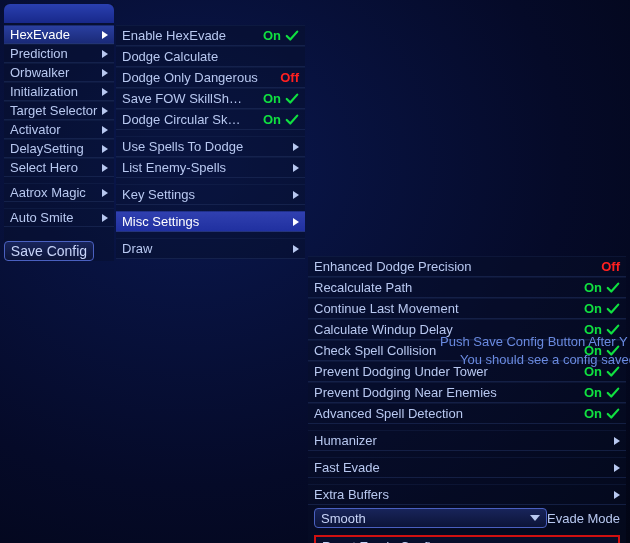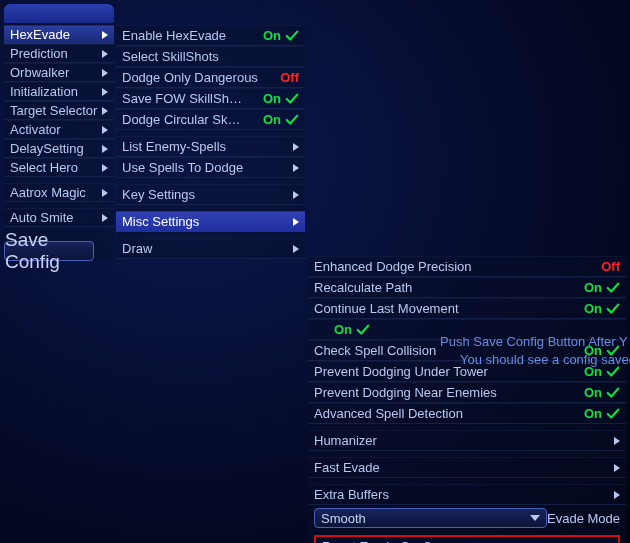--- a/index.html
+++ b/index.html
@@ -63,21 +63,21 @@
 
   .save-btn {
     margin-top: 8px;
     width: 90px;
     height: 20px;
     border: 1px solid #4a60c0;
     border-radius: 4px;
     background: linear-gradient(to bottom, #18245a, #0c1438);
     color: #c8d4f8;
     display: flex; align-items: center; justify-content: center;
-    font-size: 19px;
+    font-size: 14px;
     cursor: pointer;
   }
 
   .dropdown {
     flex: 1;
     height: 20px;
     border: 1px solid #4a60c0;
     border-radius: 4px;
     background: linear-gradient(to bottom, #18245a, #0c1438);
     display: flex; align-items: center;
@@ -183,21 +183,21 @@
       <div class="row">
         <span class="label">Enable HexEvade</span>
         <span class="state on">On</span>
         <span class="check">
           <svg viewBox="0 0 16 16">
             <path d="M2 8 L6 12 L14 3" stroke="#10e040" stroke-width="2.5" fill="none" stroke-linecap="round" stroke-linejoin="round"></path>
           </svg>
         </span>
       </div>
       <div class="row">
-        <span class="label">Select SkillShots</span>
+        <span class="label">Dodge Calculate</span>
       </div>
       <div class="row">
         <span class="label">Dodge Only Dangerous</span>
         <span class="state off">Off</span>
       </div>
       <div class="row">
         <span class="label">Save FOW SkillShots</span>
         <span class="state on">On</span>
         <span class="check">
           <svg viewBox="0 0 16 16">
@@ -211,25 +211,25 @@
         <span class="check">
           <svg viewBox="0 0 16 16">
             <path d="M2 8 L6 12 L14 3" stroke="#10e040" stroke-width="2.5" fill="none" stroke-linecap="round" stroke-linejoin="round"></path>
           </svg>
         </span>
       </div>
     </div>
   <div class="divider-gap"></div>
   <div id="col2-g2">
       <div class="row">
+        <span class="label">Use Spells To Dodge</span>
+        <span class="arrow"></span>
+      </div>
+      <div class="row">
         <span class="label">List Enemy-Spells</span>
-        <span class="arrow"></span>
-      </div>
-      <div class="row">
-        <span class="label">Use Spells To Dodge</span>
         <span class="arrow"></span>
       </div>
     </div>
   <div class="divider-gap"></div>
   <div id="col2-g3">
       <div class="row">
         <span class="label">Key Settings</span>
         <span class="arrow"></span>
       </div>
     </div>
@@ -267,20 +267,21 @@
       <div class="row">
         <span class="label">Continue Last Movement</span>
         <span class="state on">On</span>
         <span class="check">
           <svg viewBox="0 0 16 16">
             <path d="M2 8 L6 12 L14 3" stroke="#10e040" stroke-width="2.5" fill="none" stroke-linecap="round" stroke-linejoin="round"></path>
           </svg>
         </span>
       </div>
       <div class="row">
+        <span class="label">Calculate Windup Delay</span>
         <span class="state on">On</span>
         <span class="check">
           <svg viewBox="0 0 16 16">
             <path d="M2 8 L6 12 L14 3" stroke="#10e040" stroke-width="2.5" fill="none" stroke-linecap="round" stroke-linejoin="round"></path>
           </svg>
         </span>
       </div>
       <div class="row">
         <span class="label">Check Spell Collision</span>
         <span class="state on">On</span>

